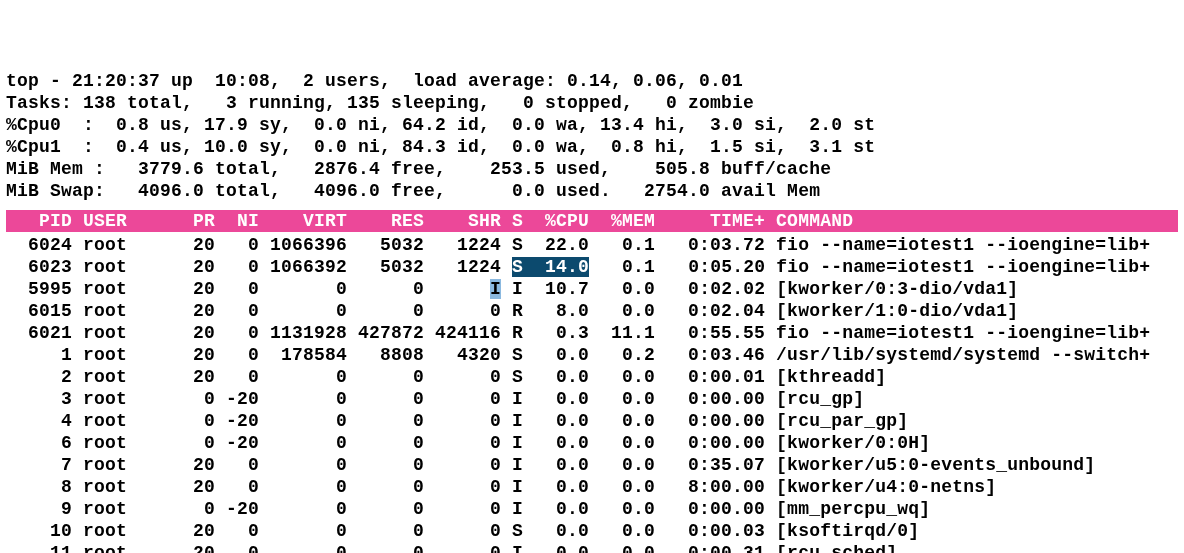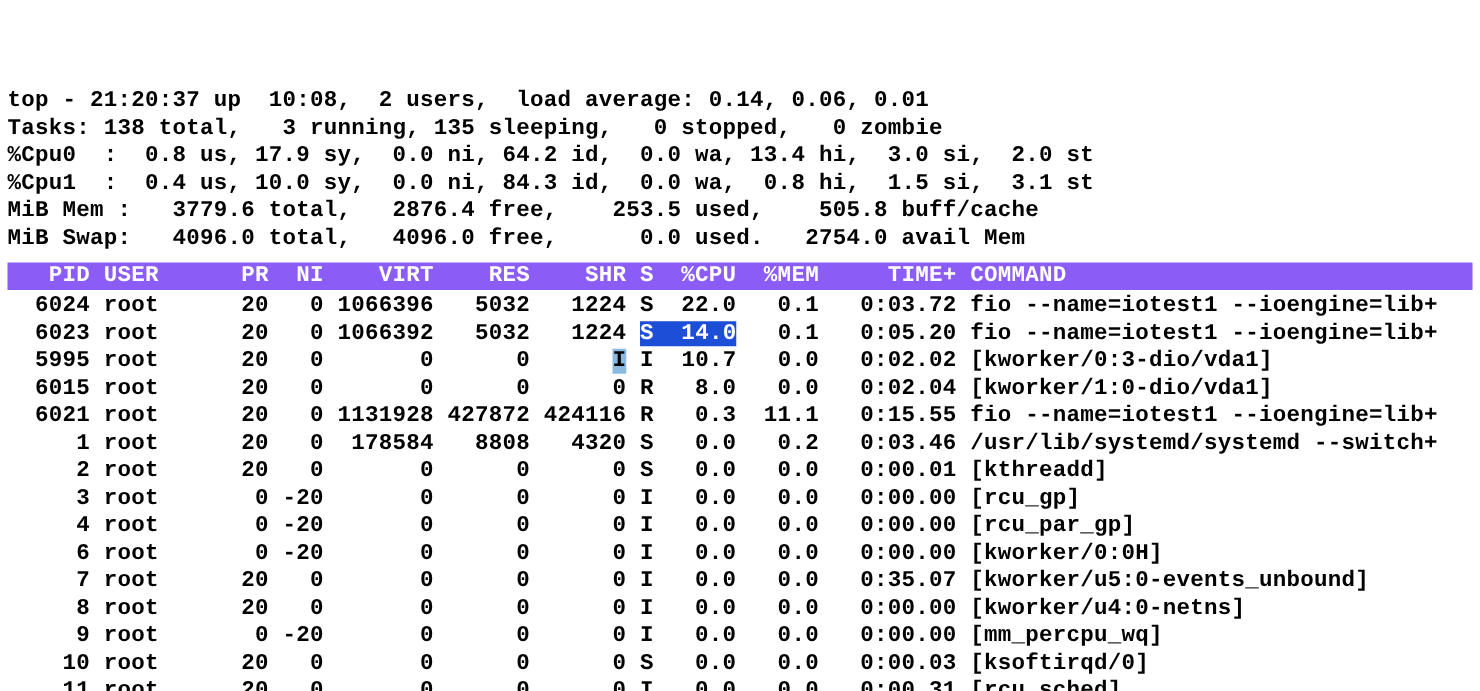--- a/index.html
+++ b/index.html
@@ -8,53 +8,53 @@
       font-size: 18px;
       line-height: 22px;
       background: #fff;
       color: #000;
       white-space: pre;
       padding: 4px 6px;
       font-weight: bold;
       letter-spacing: 0.2px;
     }
     .header-row {
-      background: #8b5cf6;
+      background: #ec4899;
       color: #fff;
       display: block;
       margin: 8px 0 2px 0;
     }
     .highlight {
-      background: #1d4ed8;
+      background: #0c4a6e;
       color: #fff;
     }
     .cursor-mark {
       background: #8bb9e0;
     }
   </style>
 </head>
 <body>
 
 
 <div><span>top - 21:20:37 up  10:08,  2 users,  load average: 0.14, 0.06, 0.01</span>
 <span>Tasks: 138 total,   3 running, 135 sleeping,   0 stopped,   0 zombie</span>
 <span>%Cpu0  :  0.8 us, 17.9 sy,  0.0 ni, 64.2 id,  0.0 wa, 13.4 hi,  3.0 si,  2.0 st</span>
 <span>%Cpu1  :  0.4 us, 10.0 sy,  0.0 ni, 84.3 id,  0.0 wa,  0.8 hi,  1.5 si,  3.1 st</span>
 <span>MiB Mem :   3779.6 total,   2876.4 free,    253.5 used,    505.8 buff/cache</span>
 <span>MiB Swap:   4096.0 total,   4096.0 free,      0.0 used.   2754.0 avail Mem</span>
 <span class="header-row">   PID USER      PR  NI    VIRT    RES    SHR S  %CPU  %MEM     TIME+ COMMAND                               </span><div id="process-list"><span>  6024 root      20   0 1066396   5032   1224 S  22.0   0.1   0:03.72 fio --name=iotest1 --ioengine=lib+</span>
 <span>  6023 root      20   0 1066392   5032   1224 <span class="highlight">S  14.0</span>   0.1   0:05.20 fio --name=iotest1 --ioengine=lib+</span>
 <span>  5995 root      20   0       0      0      <span class="cursor-mark">I</span> I  10.7   0.0   0:02.02 [kworker/0:3-dio/vda1]</span>
 <span>  6015 root      20   0       0      0      0 R   8.0   0.0   0:02.04 [kworker/1:0-dio/vda1]</span>
-<span>  6021 root      20   0 1131928 427872 424116 R   0.3  11.1   0:15.55 fio --name=iotest1 --ioengine=lib+</span>
+<span>  6021 root      20   0 1131928 427872 424116 R   0.3  11.1   0:55.55 fio --name=iotest1 --ioengine=lib+</span>
 <span>     1 root      20   0  178584   8808   4320 S   0.0   0.2   0:03.46 /usr/lib/systemd/systemd --switch+</span>
 <span>     2 root      20   0       0      0      0 S   0.0   0.0   0:00.01 [kthreadd]</span>
 <span>     3 root       0 -20       0      0      0 I   0.0   0.0   0:00.00 [rcu_gp]</span>
 <span>     4 root       0 -20       0      0      0 I   0.0   0.0   0:00.00 [rcu_par_gp]</span>
 <span>     6 root       0 -20       0      0      0 I   0.0   0.0   0:00.00 [kworker/0:0H]</span>
 <span>     7 root      20   0       0      0      0 I   0.0   0.0   0:35.07 [kworker/u5:0-events_unbound]</span>
-<span>     8 root      20   0       0      0      0 I   0.0   0.0   0:00.00 [kworker/u4:0-netns]</span>
+<span>     8 root      20   0       0      0      0 I   0.0   0.0   8:00.00 [kworker/u4:0-netns]</span>
 <span>     9 root       0 -20       0      0      0 I   0.0   0.0   0:00.00 [mm_percpu_wq]</span>
 <span>    10 root      20   0       0      0      0 S   0.0   0.0   0:00.03 [ksoftirqd/0]</span>
 <span>    11 root      20   0       0      0      0 I   0.0   0.0   0:00.31 [rcu_sched]</span>
 </div></div>
 
 
 
 </body></html>

